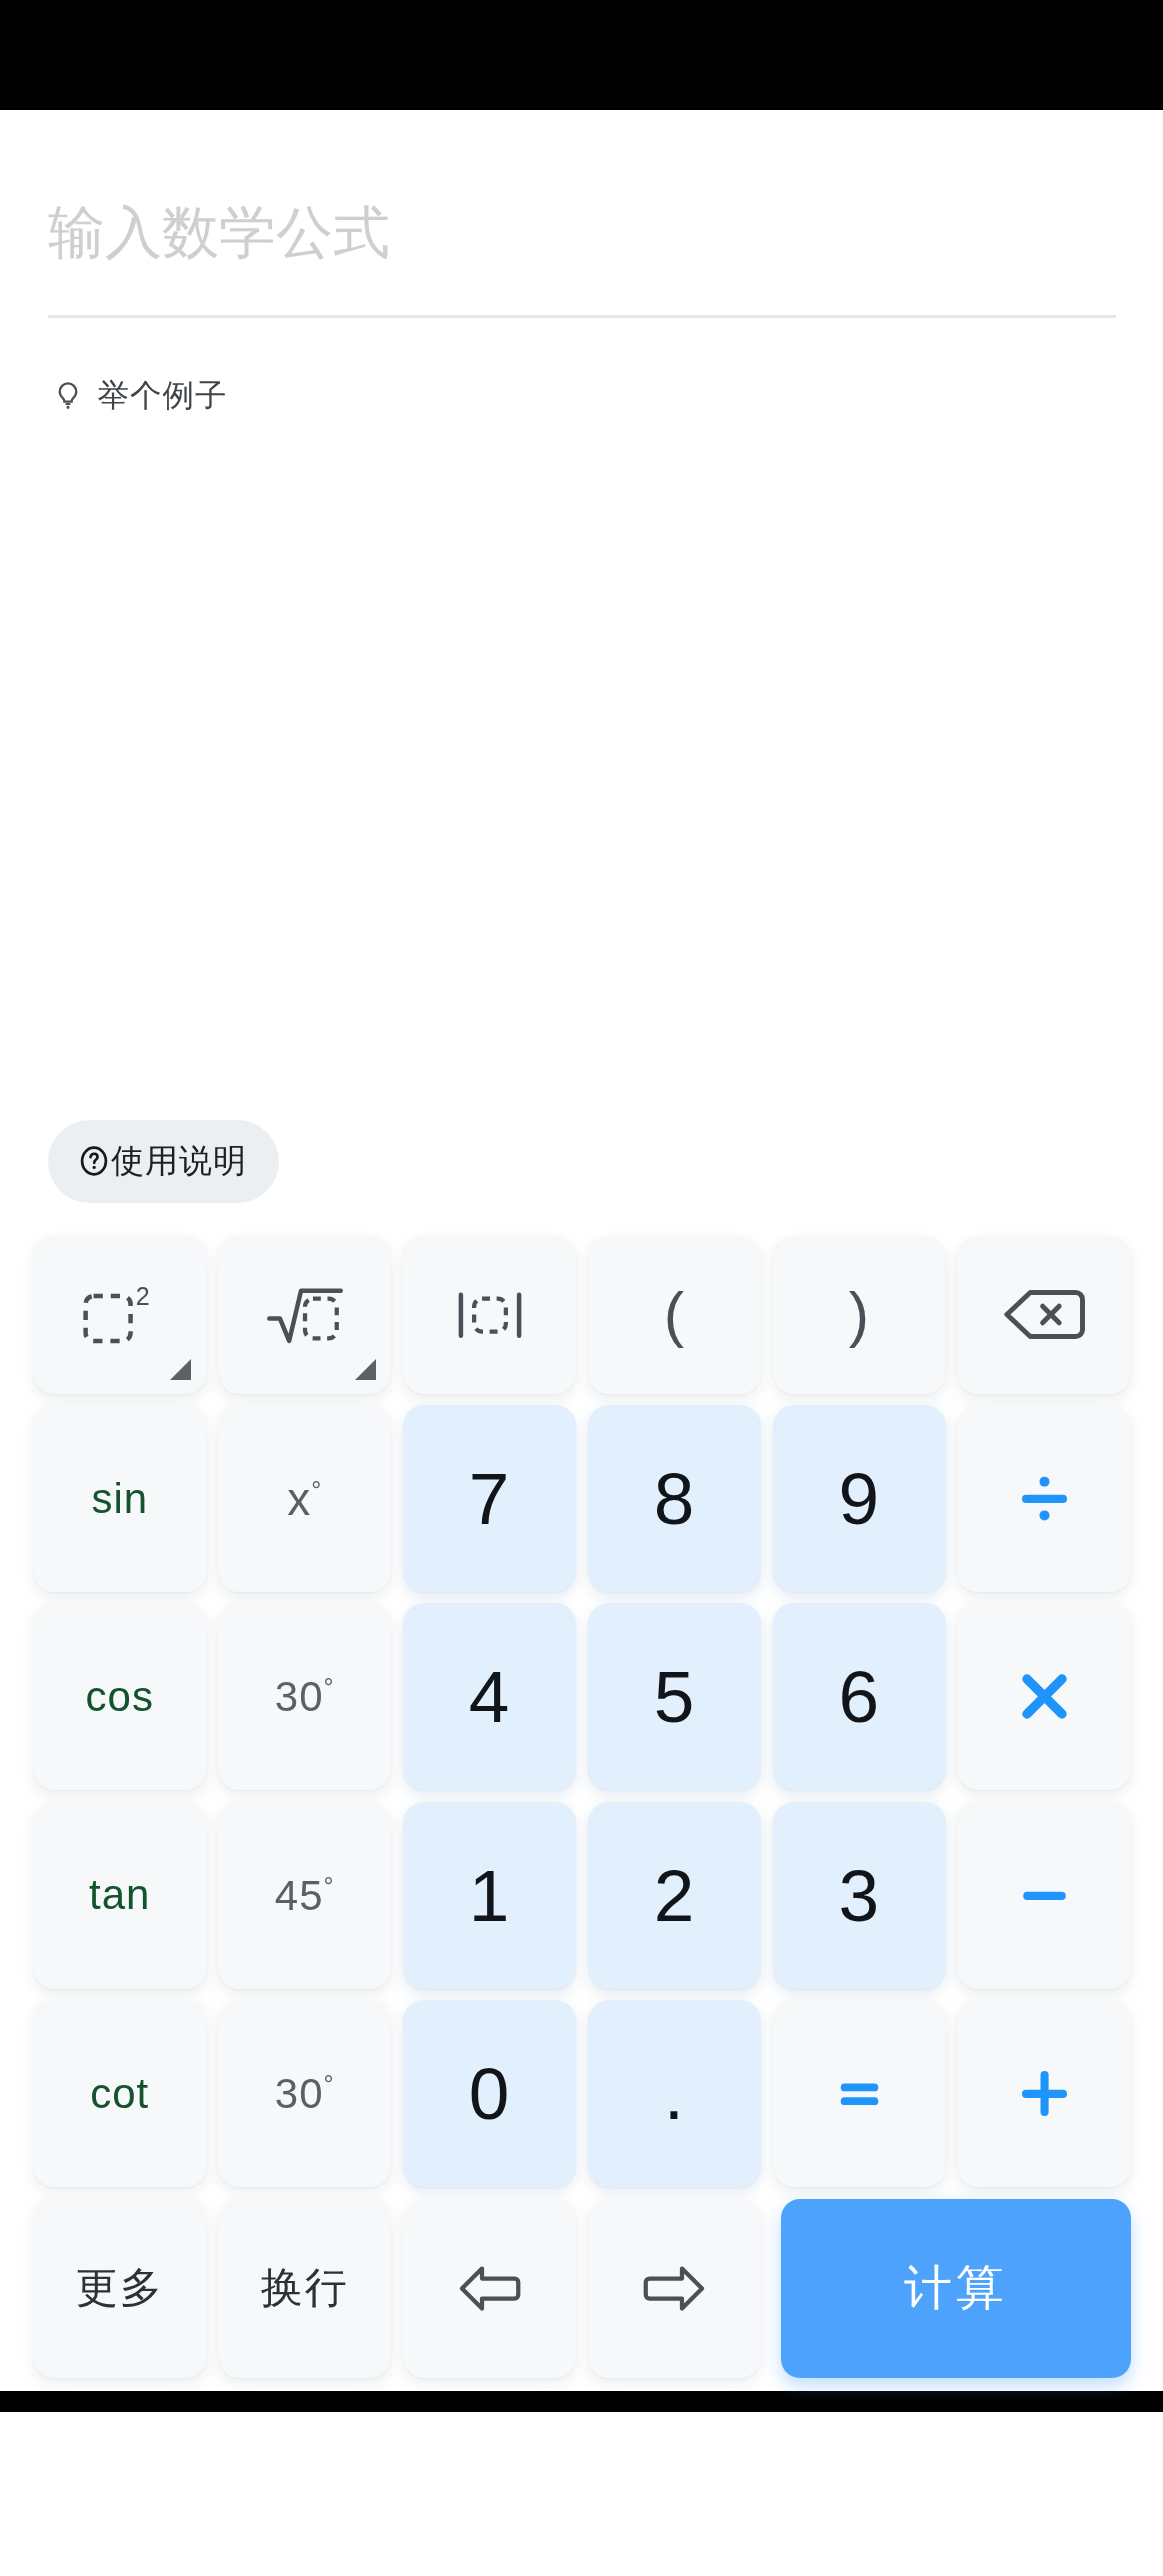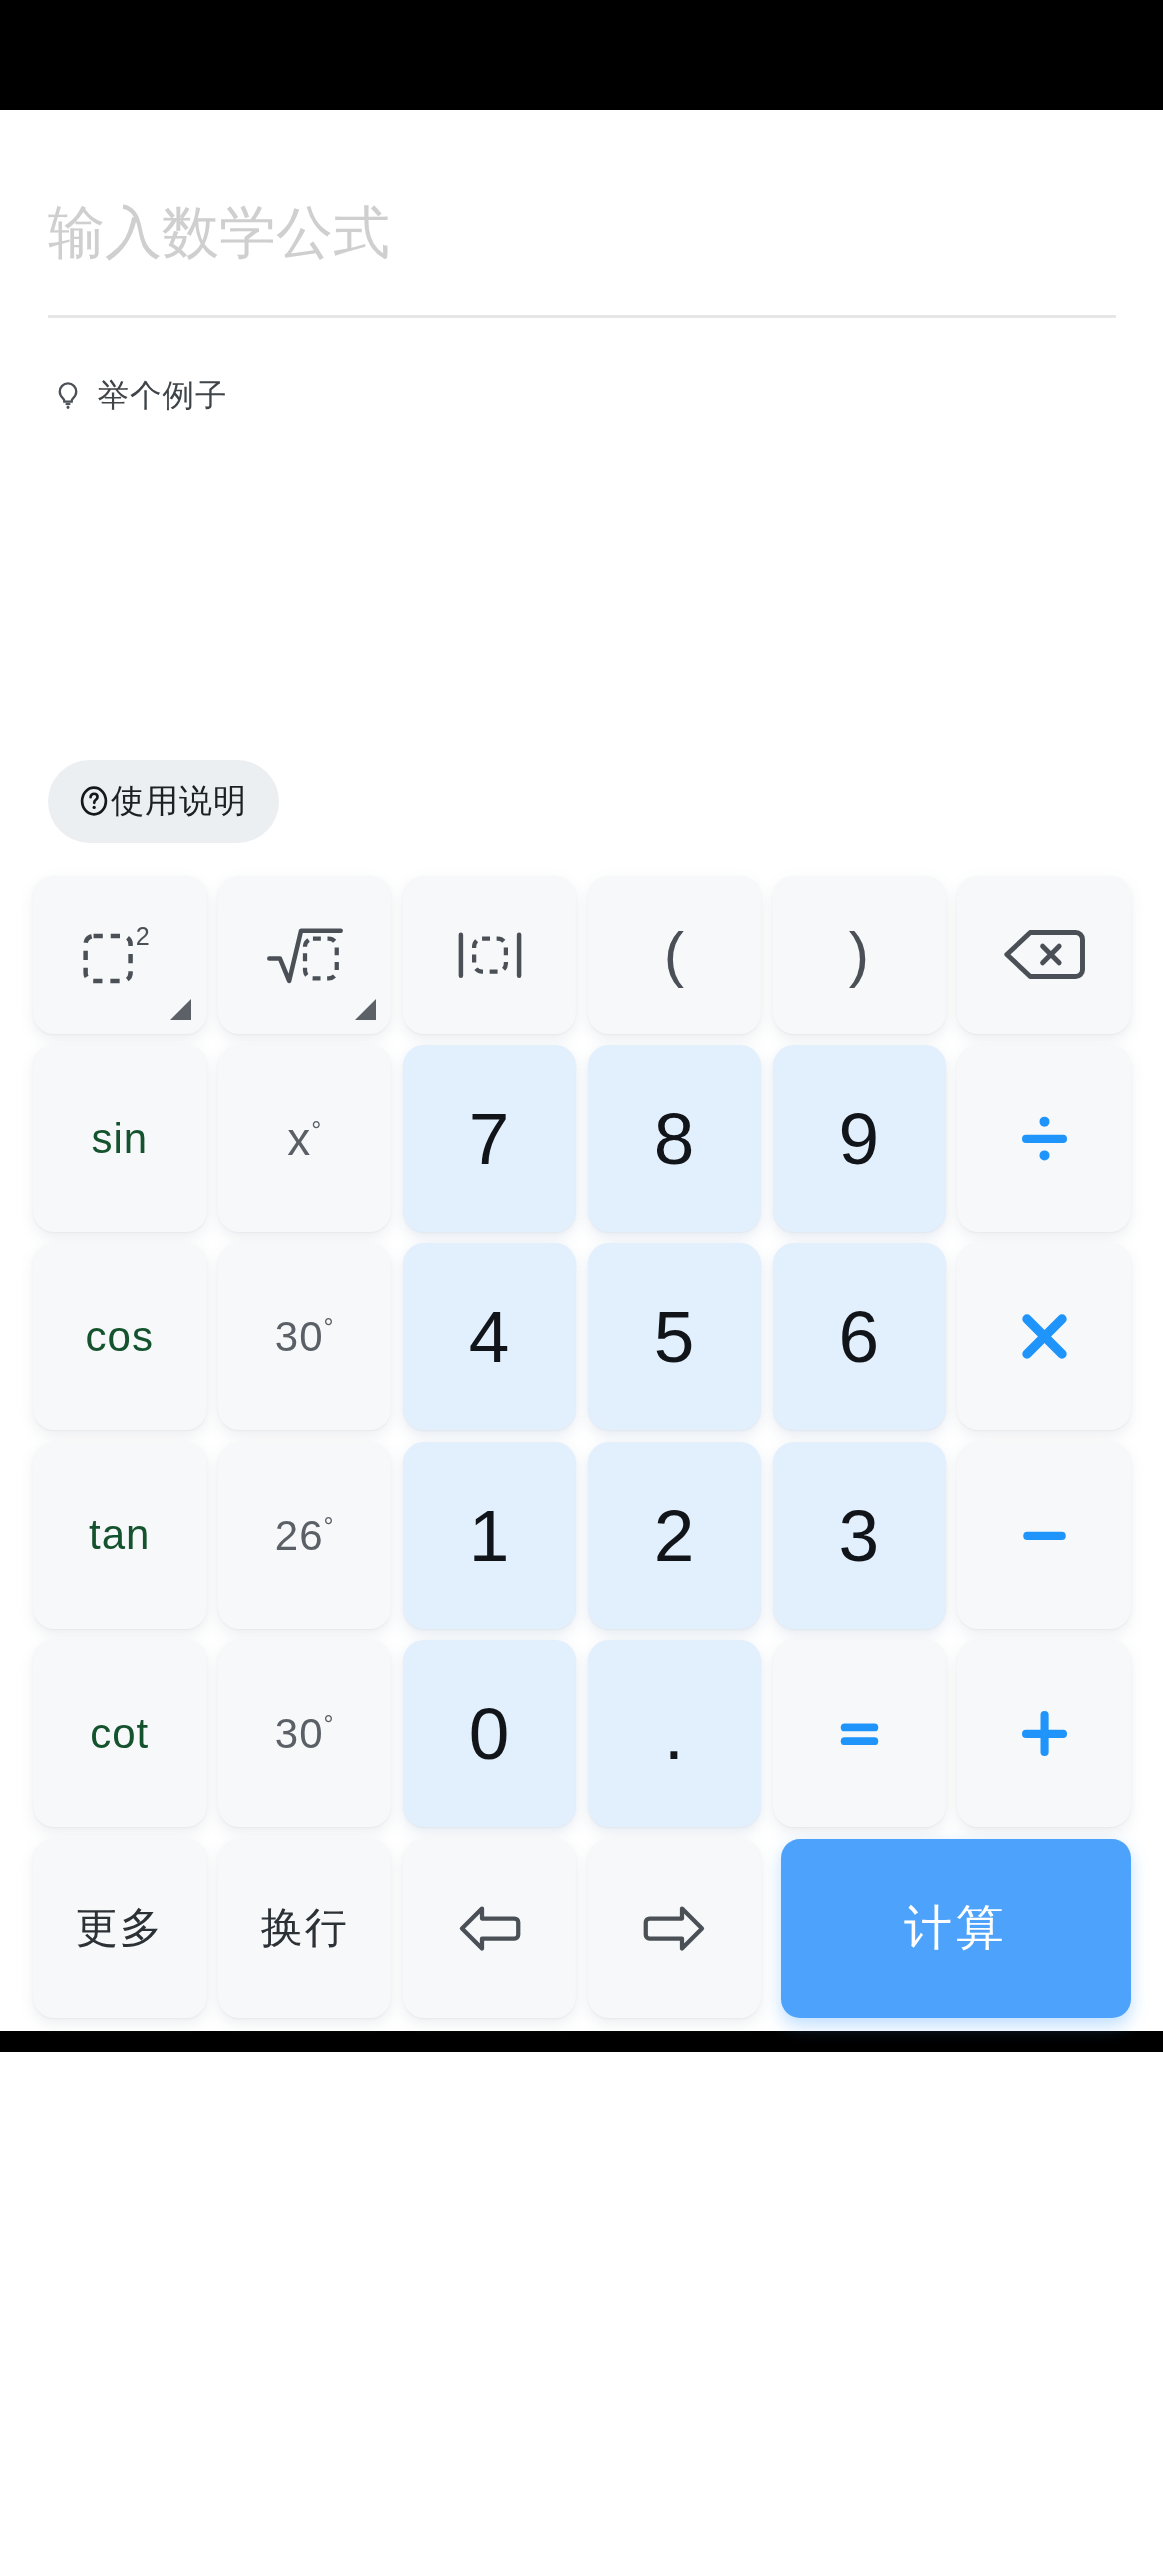--- a/index.html
+++ b/index.html
@@ -6,21 +6,21 @@
   html, body {
     width: 1164px;
     height: 2576px;
     background: #ffffff;
     font-family: "Liberation Sans", "DejaVu Sans", sans-serif;
     overflow: hidden;
   }
   .screen {
     position: relative;
     width: 1164px;
-    height: 2052px;
+    height: 2412px;
     background: #ffffff;
     display: flex;
     flex-direction: column;
   }
 
   
   .status-bar {
     width: 100%;
     height: 110px;
     background: #000000;
@@ -316,21 +316,21 @@
           </svg>
         </span>
       </button>
     </div>
 
     <div class="krow">
       <button class="key">
         <span class="klabel">tan</span>
       </button>
       <button class="key">
-        <span class="klabel deg"><span>26</span><sup>°</sup></span>
+        <span class="klabel deg"><span>45</span><sup>°</sup></span>
       </button>
       <button class="key num">
         <span class="klabel digit">1</span>
       </button>
       <button class="key num">
         <span class="klabel digit">2</span>
       </button>
       <button class="key num">
         <span class="klabel digit">3</span>
       </button>

